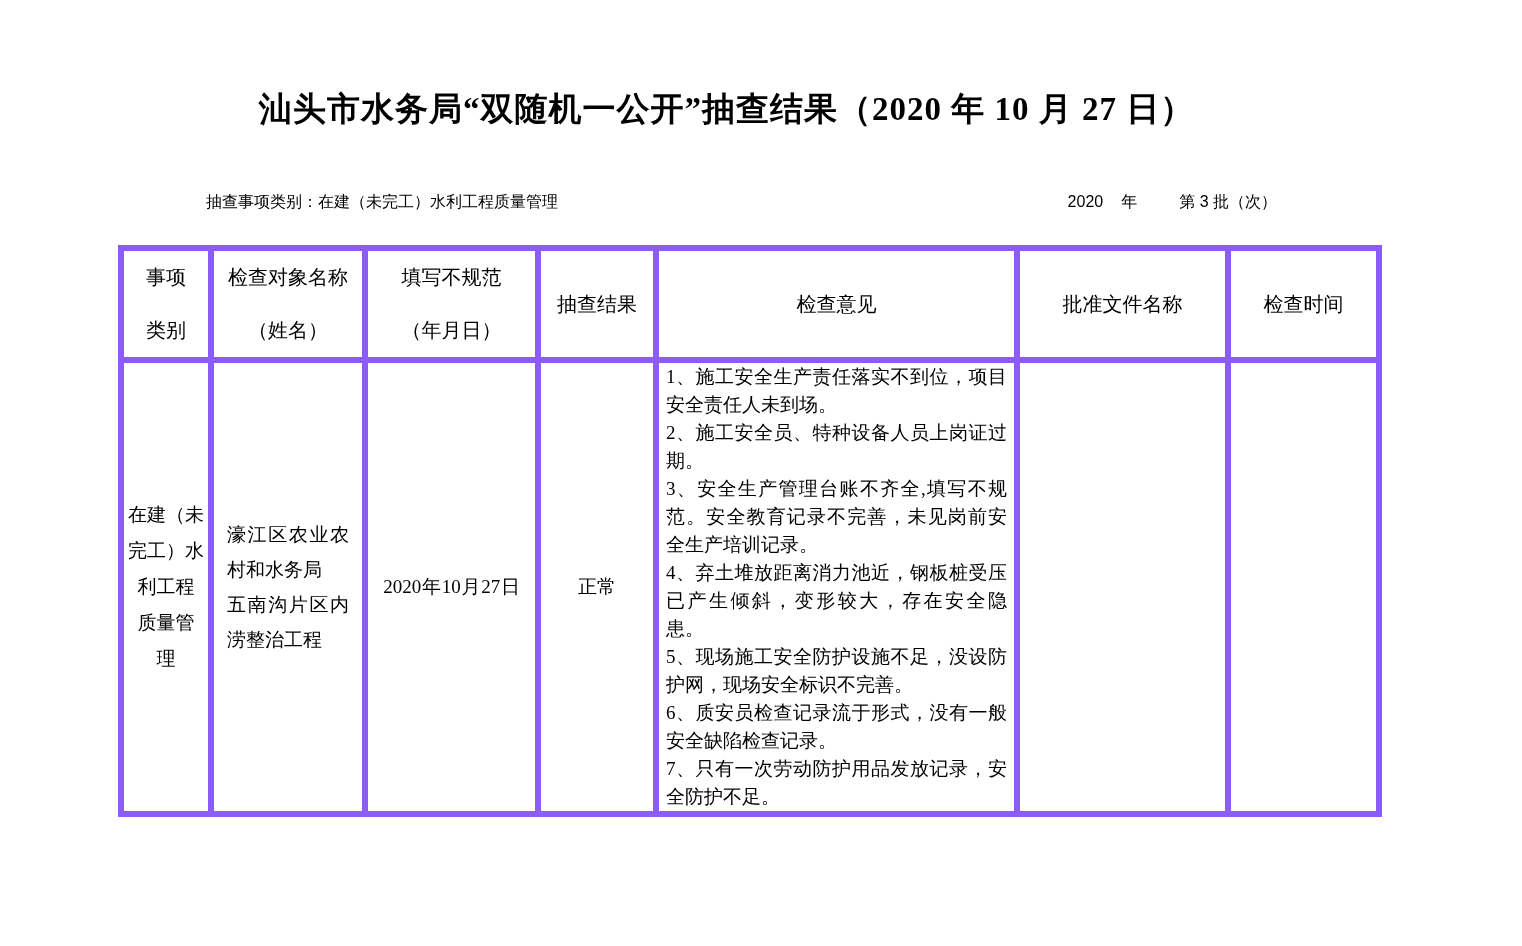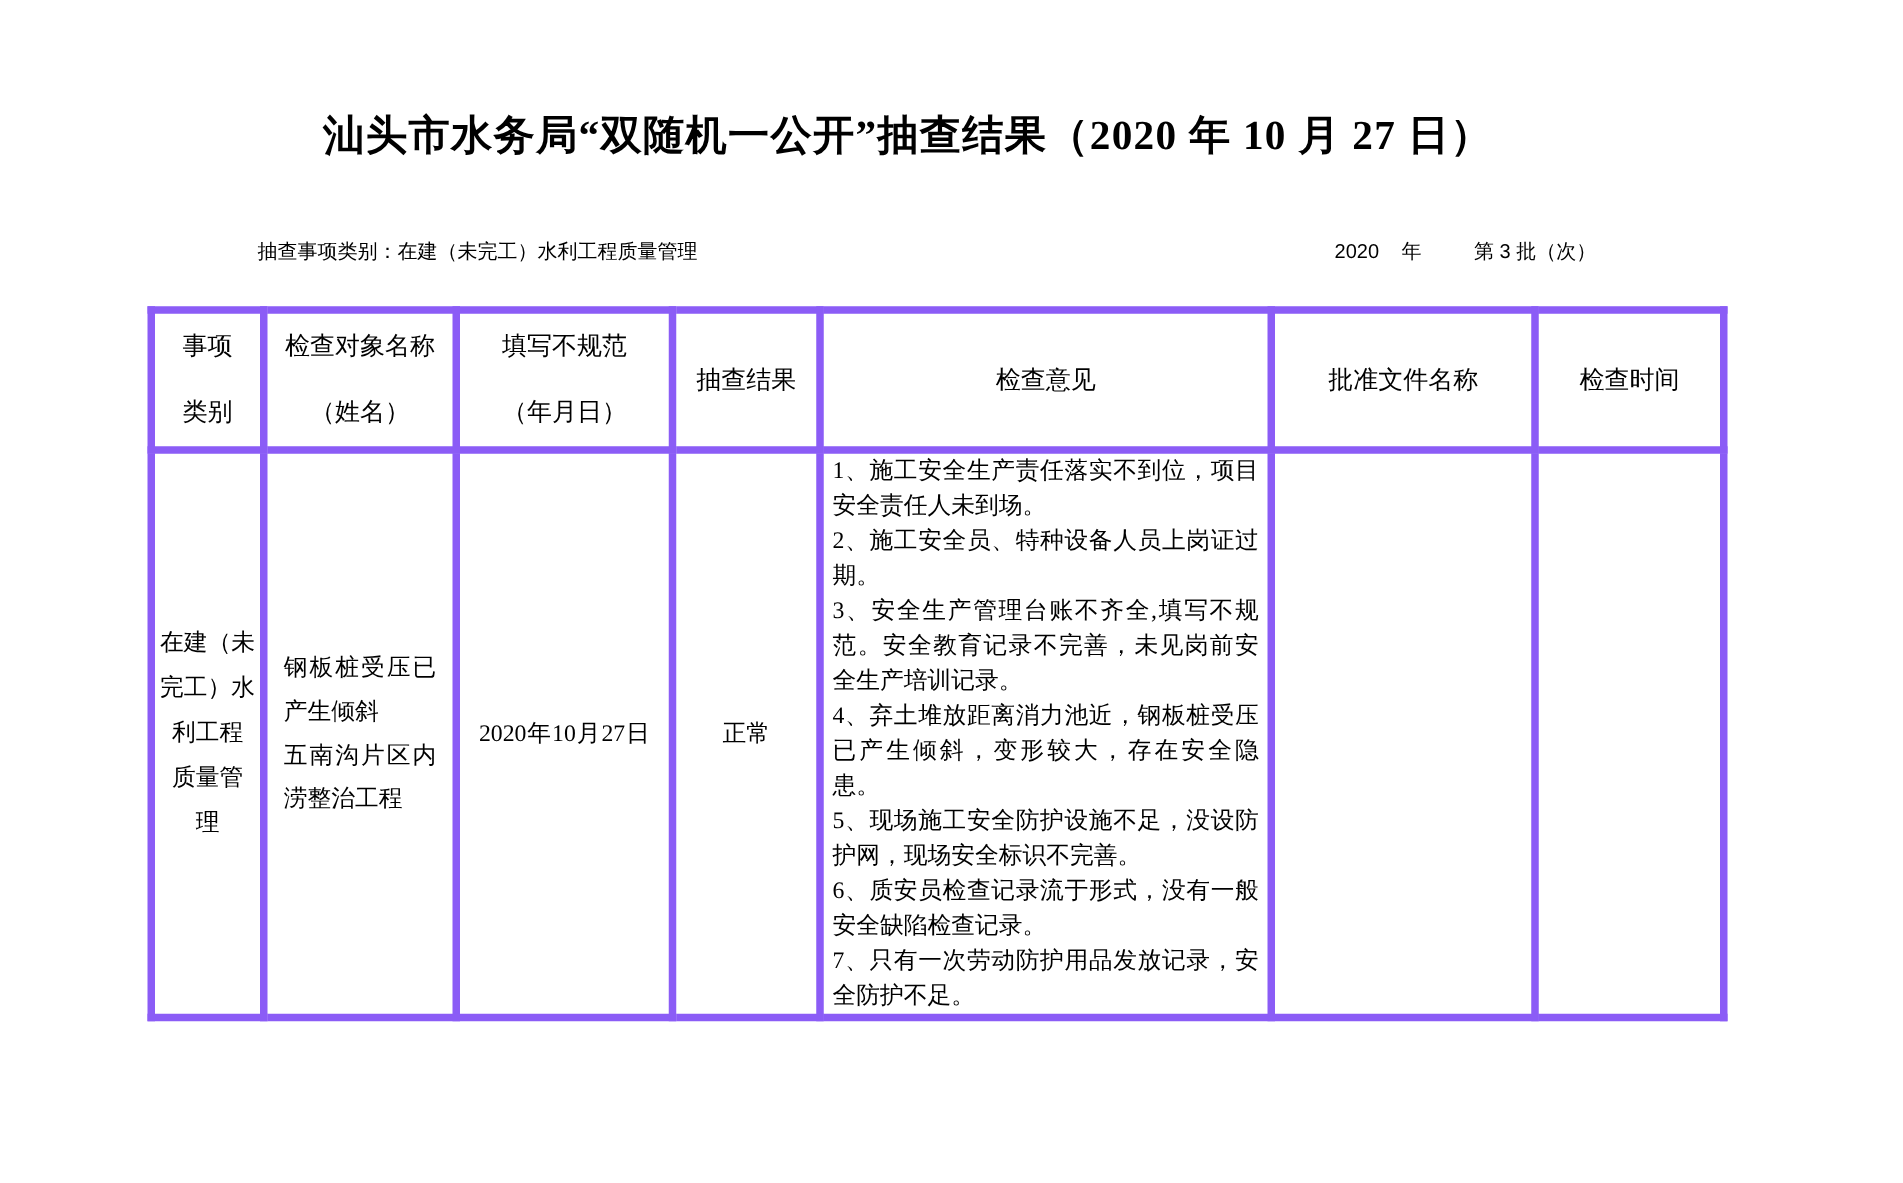--- a/index.html
+++ b/index.html
@@ -141,21 +141,21 @@
         <th>检查时间</th>
       </tr>
     </thead>
     <tbody>
       <tr>
         <td class="cell-category">在建（未
 完工）水
 利工程
 质量管
 理</td>
-        <td class="cell-name">钢板桩受压已产生倾斜
+        <td class="cell-name">濠江区农业农村和水务局
 五南沟片区内涝整治工程</td>
         <td class="cell-date">2020 年 10 月 27 日</td>
         <td class="cell-result">正常</td>
         <td class="cell-opinions">1、施工安全生产责任落实不到位，项目安全责任人未到场。
 2、施工安全员、特种设备人员上岗证过期。
 3、安全生产管理台账不齐全,填写不规范。安全教育记录不完善，未见岗前安全生产培训记录。
 4、弃土堆放距离消力池近，钢板桩受压已产生倾斜，变形较大，存在安全隐患。
 5、现场施工安全防护设施不足，没设防护网，现场安全标识不完善。
 6、质安员检查记录流于形式，没有一般安全缺陷检查记录。
 7、只有一次劳动防护用品发放记录，安全防护不足。</td>

